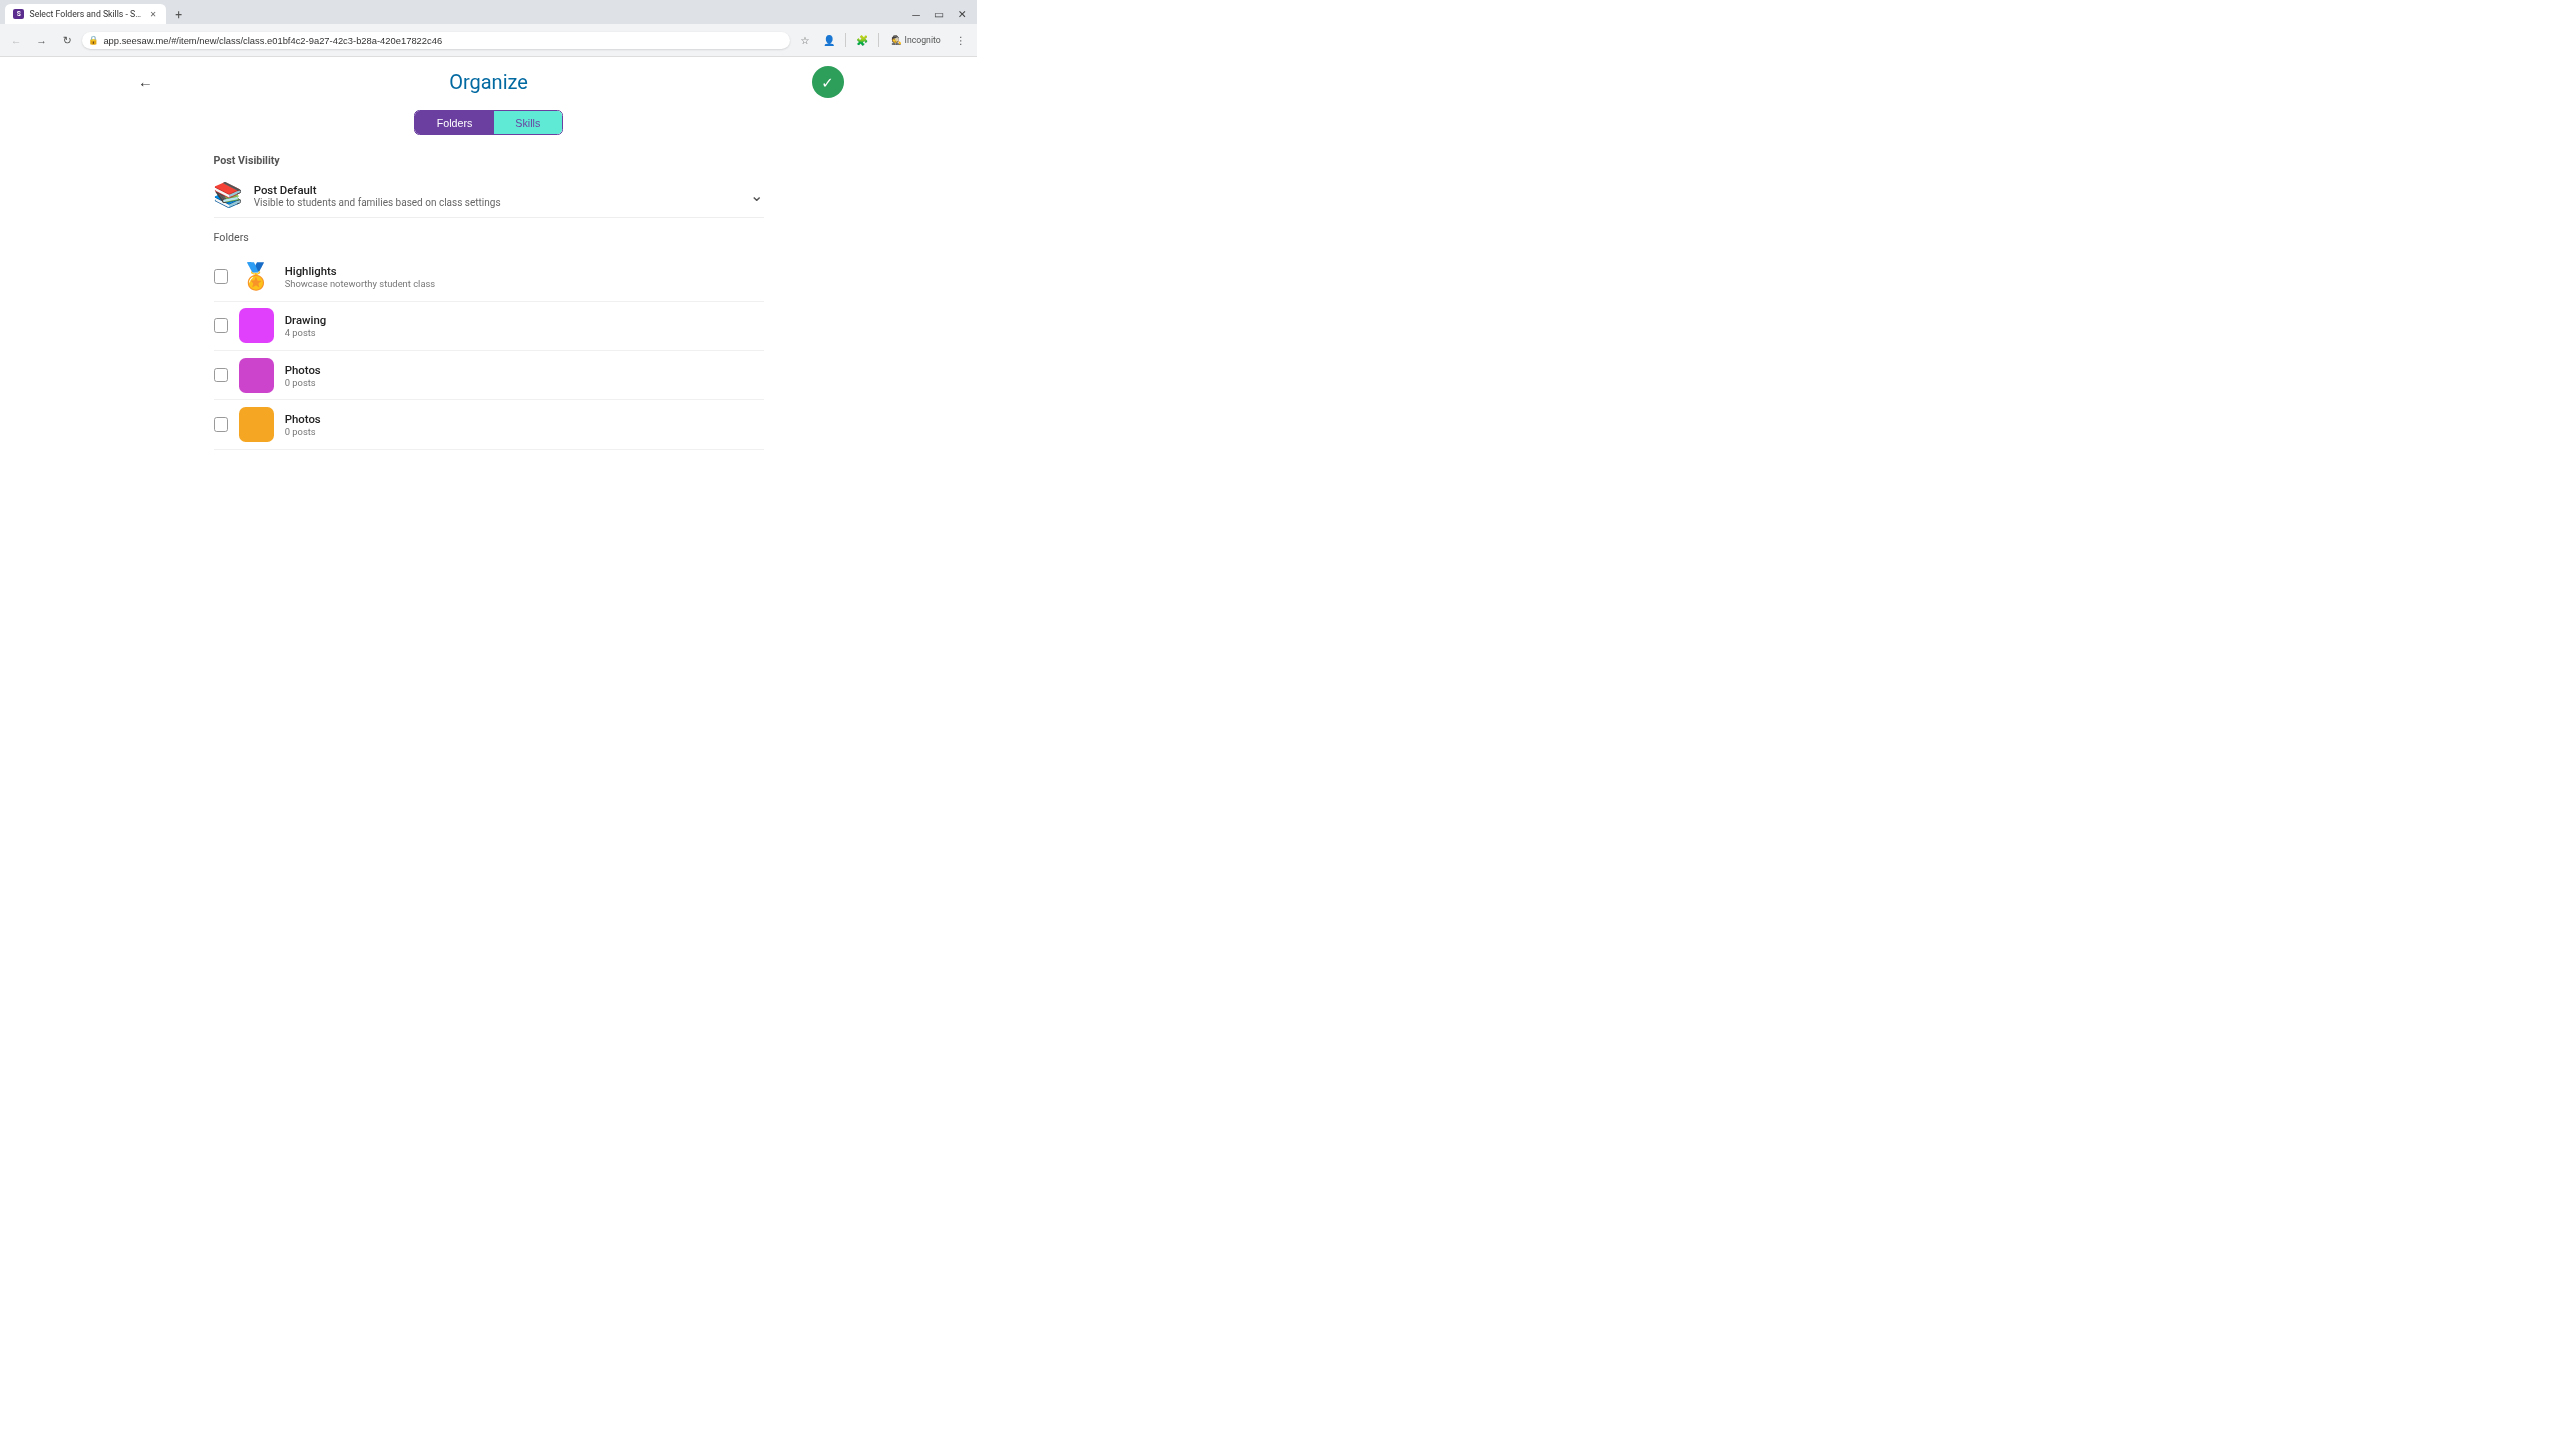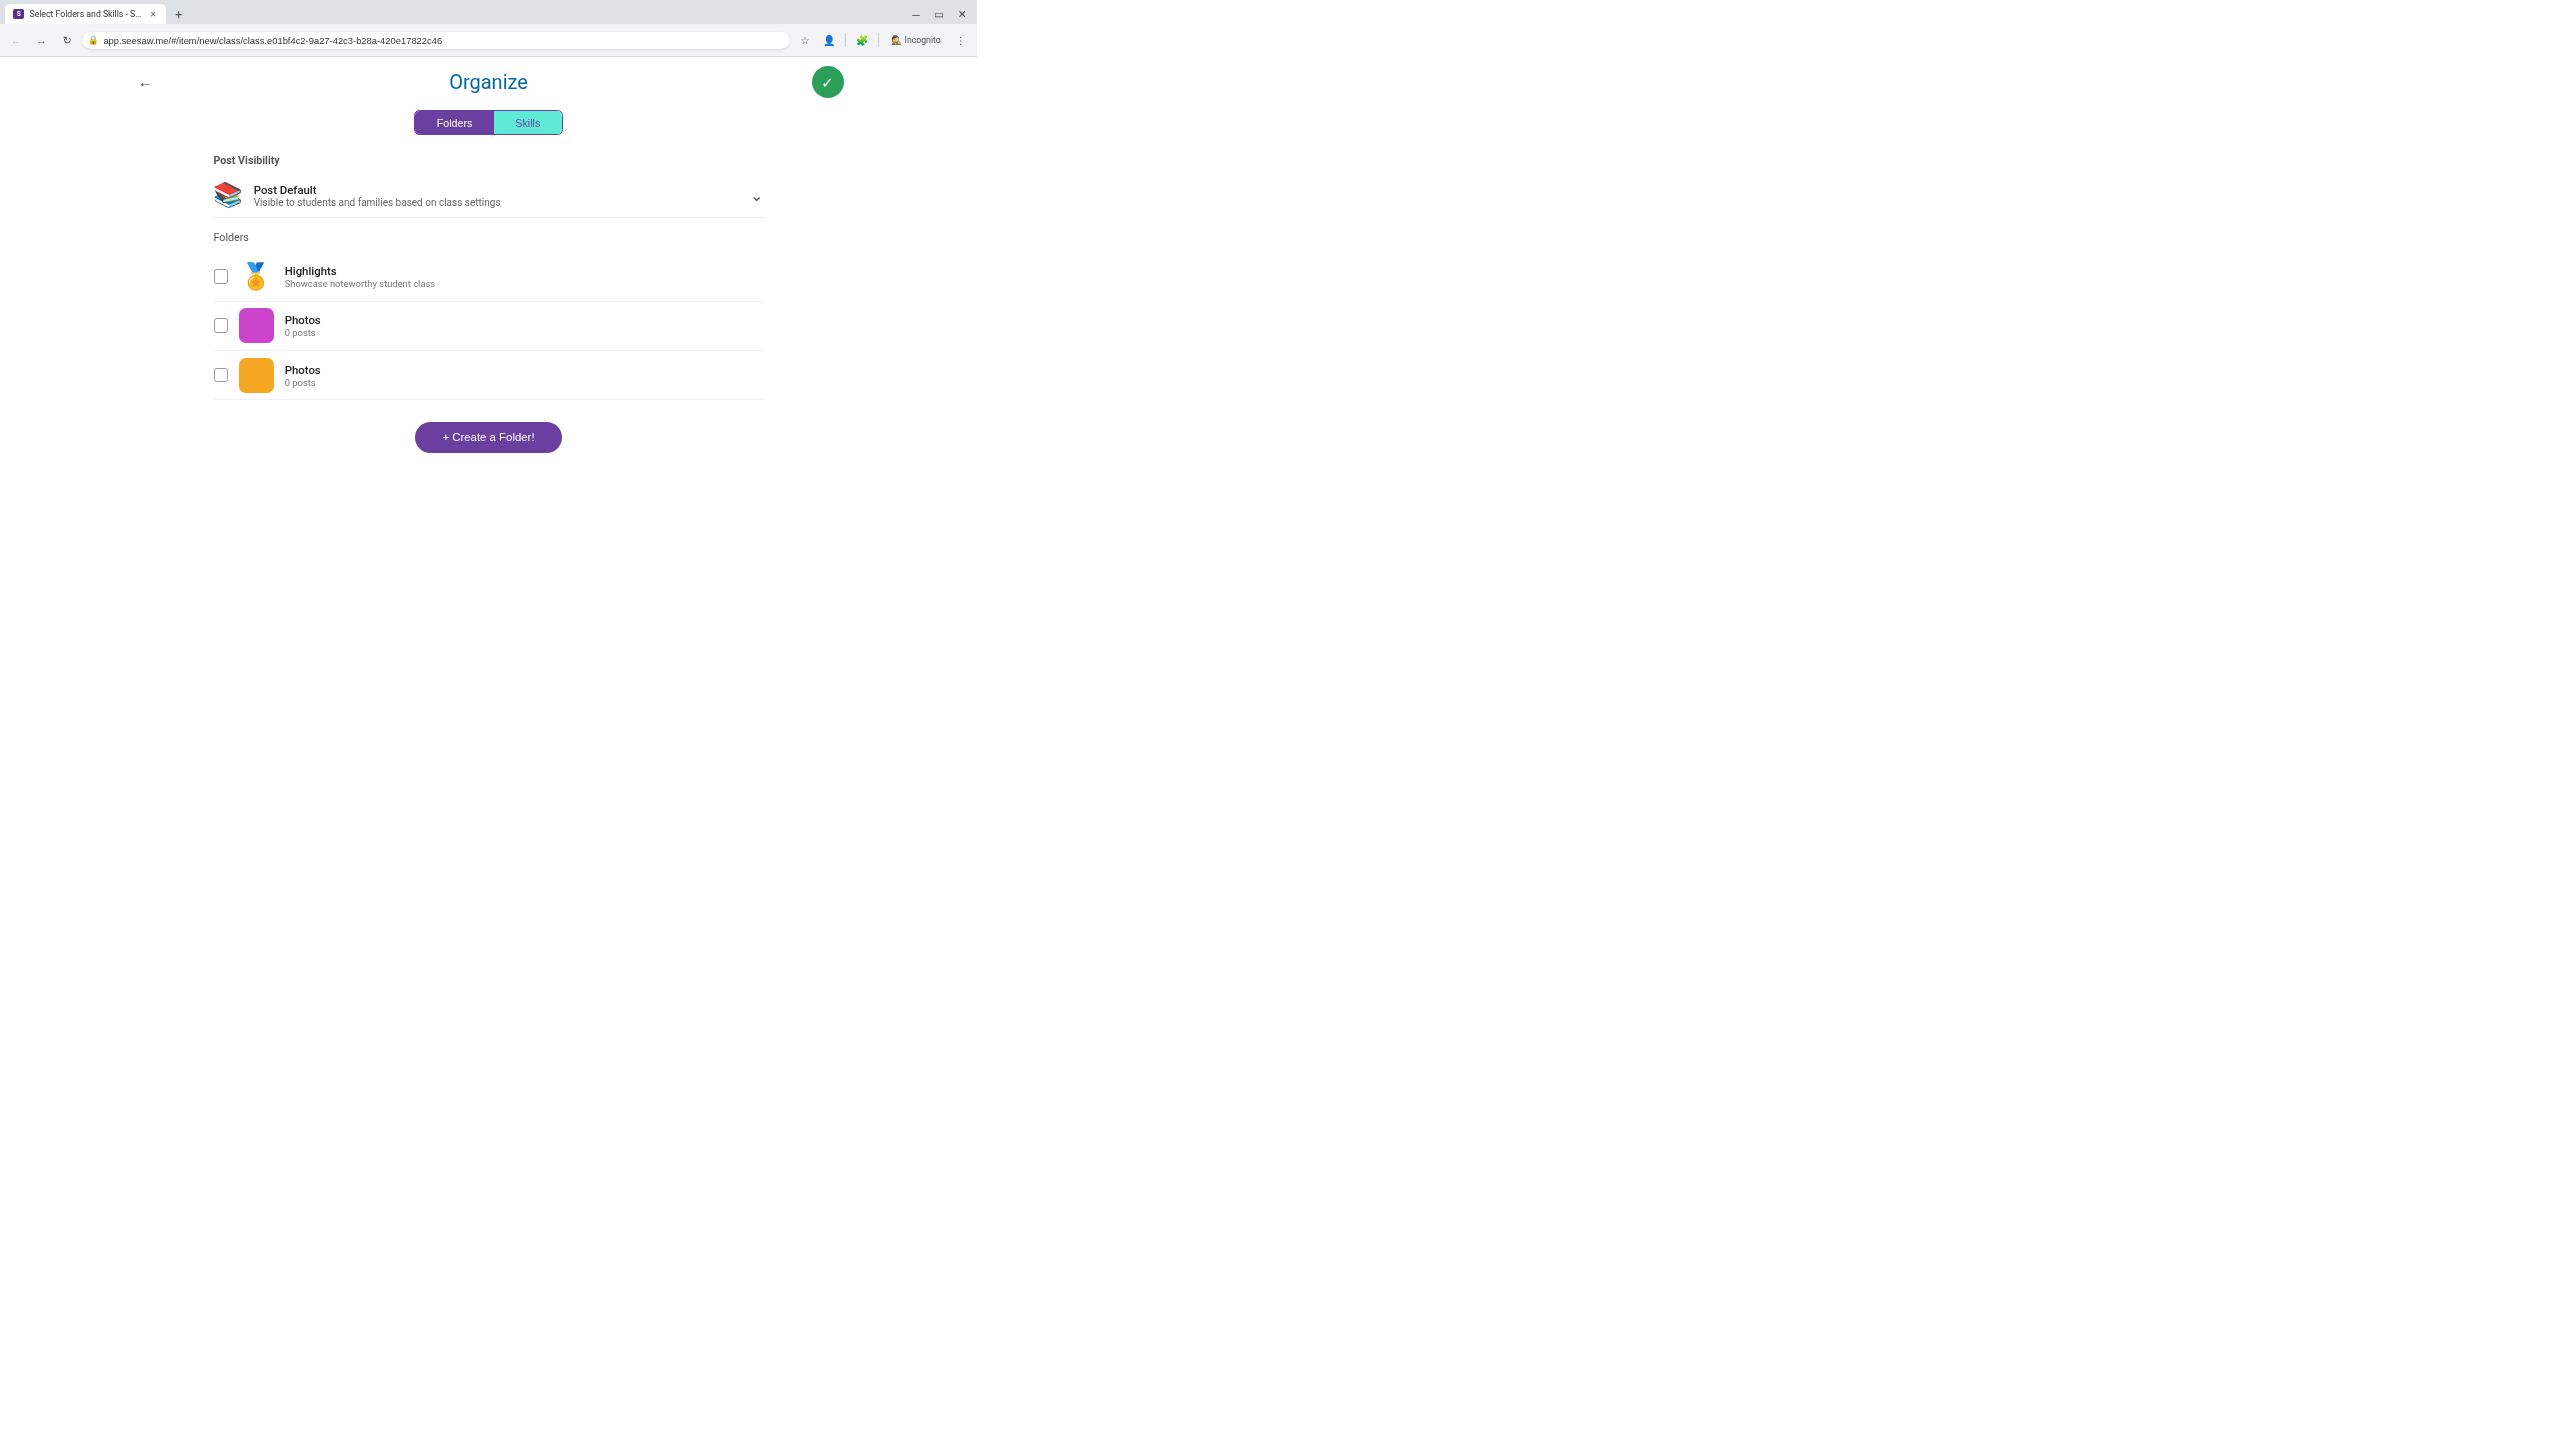--- a/index.html
+++ b/index.html
@@ -458,37 +458,42 @@
     <input type="checkbox" class="folder-checkbox" style="">
     <div class="highlights-icon-wrap">
       <span class="highlights-icon">🏅</span>
     </div>
     <div class="folder-info">
       <h3>Highlights</h3>
       <p>Showcase noteworthy student class</p>
     </div>
   </div>
 
+  <div class="folder-item">
+    <input type="checkbox" class="folder-checkbox" style="">
+    <div class="folder-icon-wrap" style="background:#e040fb;"></div>
+    <div class="folder-info">
+      <h3>Drawing</h3>
+      <p>4 posts</p>
+    </div>
+  </div>
 
   <div class="folder-item">
     <input type="checkbox" class="folder-checkbox" style="">
     <div class="folder-icon-wrap" style="background:#cc44cc;"></div>
     <div class="folder-info">
       <h3>Photos</h3>
       <p>0 posts</p>
     </div>
   </div>
 
   <div class="folder-item">
     <input type="checkbox" class="folder-checkbox" style="">
     <div class="folder-icon-wrap" style="background:#f5a623;"></div>
     <div class="folder-info">
       <h3>Photos</h3>
       <p>0 posts</p>
     </div>
   </div>
 
-  <div class="create-folder-wrap">
-    <button class="create-folder-btn">+ Create a Folder!</button>
-  </div>
 
 </div>
 
 
 </body></html>

